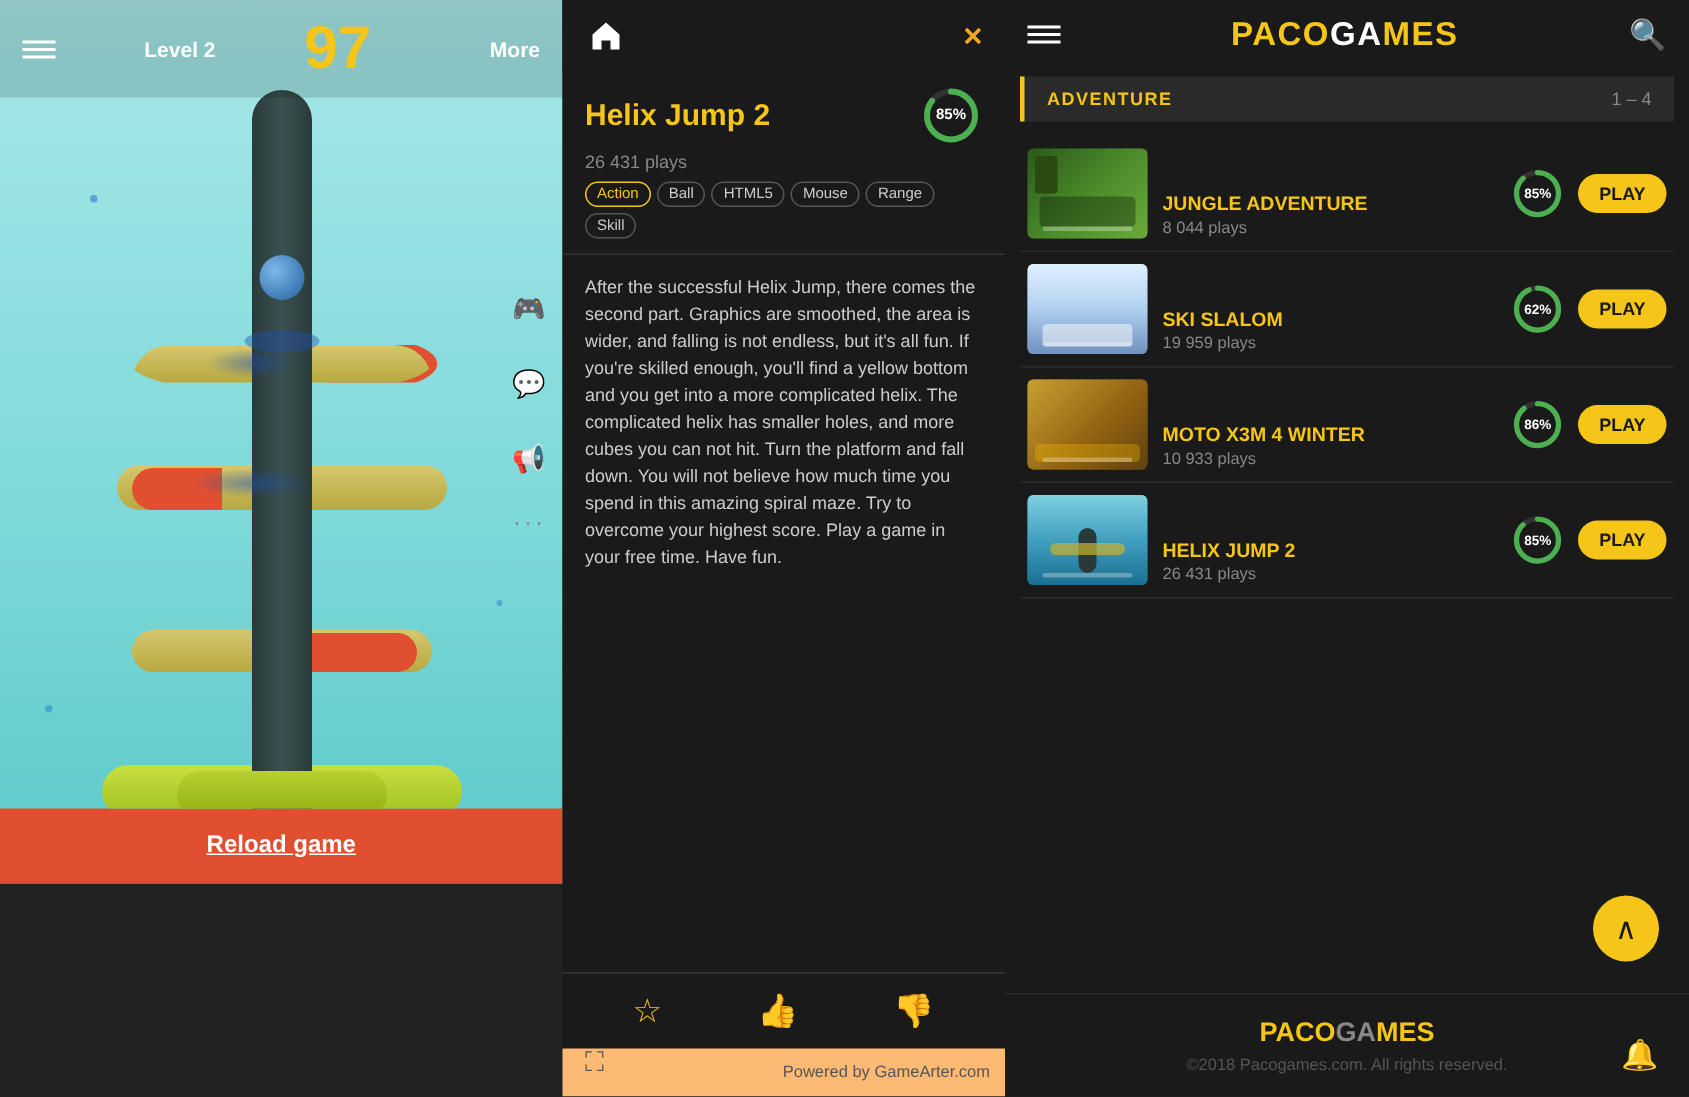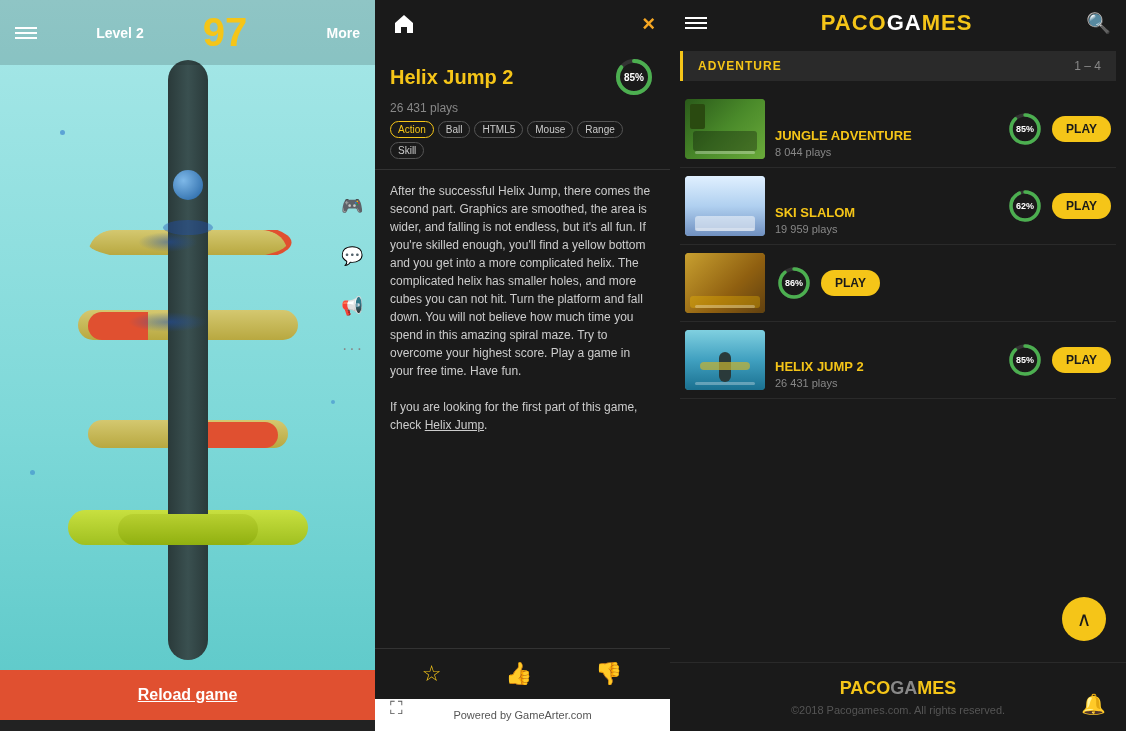--- a/index.html
+++ b/index.html
@@ -1,21 +1,21 @@
 <!DOCTYPE html>
 <html><head>
   <meta charset="utf-8">
   <style>
     * { margin: 0; padding: 0; box-sizing: border-box; }
     body { width: 1126px; height: 731px; overflow: hidden; display: flex; font-family: Arial, sans-serif; background: #222; }
 
     
     .left-panel {
       width: 375px;
-      height: 720px;
+      height: 589px;
       background: linear-gradient(180deg, #a8e8e8 0%, #7dd8d8 60%, #5bc8c8 100%);
       position: relative;
       flex-shrink: 0;
     }
     .left-header {
       display: flex;
       justify-content: space-between;
       align-items: center;
       padding: 10px 15px;
       background: rgba(0,0,0,0.15);
@@ -285,24 +285,24 @@
       border-top: 1px solid #333;
     }
     .action-icon {
       color: #888;
       font-size: 22px;
       cursor: pointer;
     }
     .action-icon.star { color: #f5c518; }
     .mid-footer {
       padding: 10px;
-      background: #ffffff;
+      background: #fdba74;
       display: flex;
       flex-direction: column;
-      align-items: center;
+      align-items: flex-end;
     }
     .powered-text {
       color: #555;
       font-size: 11px;
     }
     .fullscreen-icon {
       position: absolute;
       bottom: 12px;
       left: 15px;
       color: #555;
@@ -558,24 +558,20 @@
       <div class="side-icon">🎮</div>
       <div class="side-icon">💬</div>
       <div class="side-icon">📢</div>
       <div class="three-dots">···</div>
     </div>
   </div>
 
   <div class="game-description">
     <p>After the successful Helix Jump, there comes the second part. Graphics are smoothed, the area is wider, and falling is not endless, but it's all fun. If you're skilled enough, you'll find a yellow bottom and you get into a more complicated helix. The complicated helix has smaller holes, and more cubes you can not hit. Turn the platform and fall down. You will not believe how much time you spend in this amazing spiral maze. Try to overcome your highest score. Play a game in your free time. Have fun.</p>
     <br>
-    <p>
-      <span>If you are looking for the first part of this game, check</span>
-      <a href="#">Helix Jump</a>.
-    </p>
   </div>
 
   <div class="action-bar">
     <span class="action-icon star">☆</span>
     <span class="action-icon">👍</span>
     <span class="action-icon">👎</span>
   </div>
 
   <div class="mid-footer">
     <span class="powered-text">Powered by GameArter.com</span>
@@ -648,20 +644,24 @@
         <button class="play-btn">PLAY</button>
       </div>
     </div>
 
     <div class="game-item">
       <div class="game-thumb thumb-moto">
         <div style="position:absolute;inset:0;background:linear-gradient(135deg,#c8a030 0%,#906010 60%,#604010 100%);"></div>
         <div style="position:absolute;bottom:5px;left:5px;right:5px;height:12px;background:rgba(255,200,0,0.3);border-radius:3px;"></div>
         <div class="thumb-decoration"></div>
       </div>
+      <div class="game-meta">
+        <div class="game-name">MOTO X3M 4 WINTER</div>
+        <div class="game-plays">10 933 plays</div>
+      </div>
       <div class="game-actions">
         <div class="mini-circle">
           <svg width="38" height="38" viewBox="0 0 38 38">
             <circle cx="19" cy="19" r="14" fill="none" stroke="#333" stroke-width="3.5"></circle>
             <circle cx="19" cy="19" r="14" fill="none" stroke="#4CAF50" stroke-width="3.5" stroke-dasharray="77.7 11.1" stroke-linecap="round"></circle>
           </svg>
           <span class="mini-pct">86%</span>
         </div>
         <button class="play-btn">PLAY</button>
       </div>

